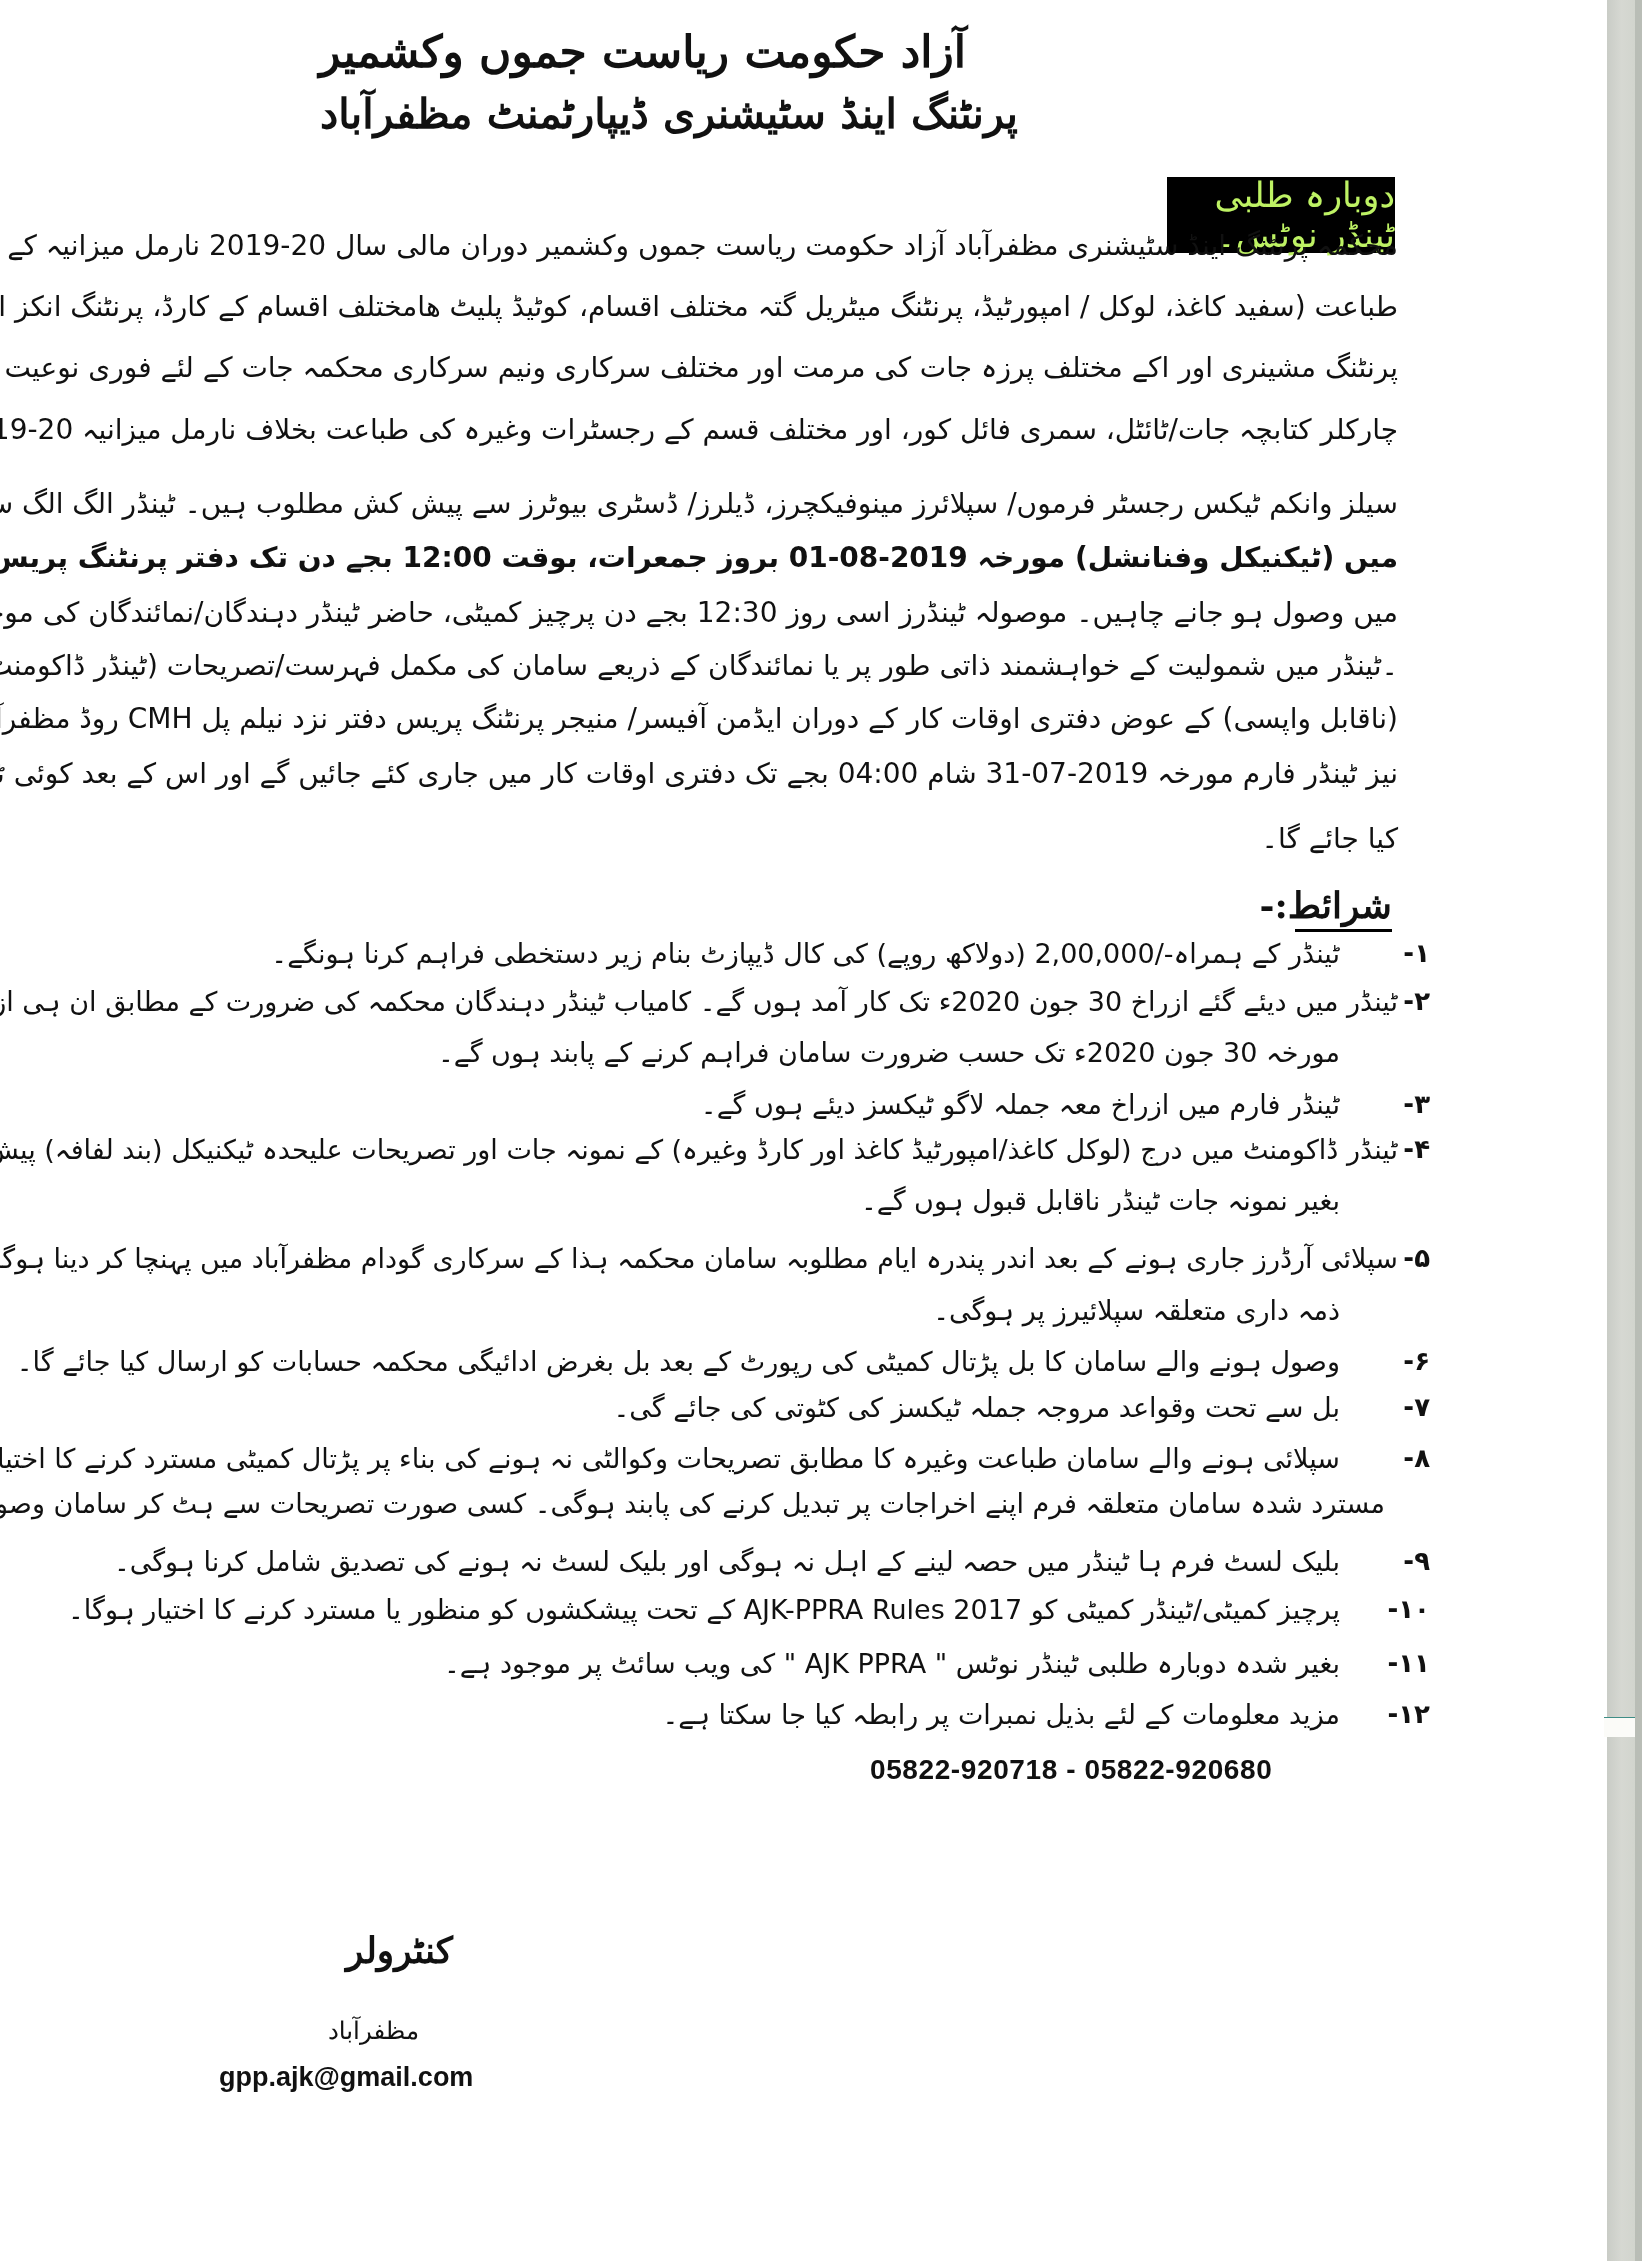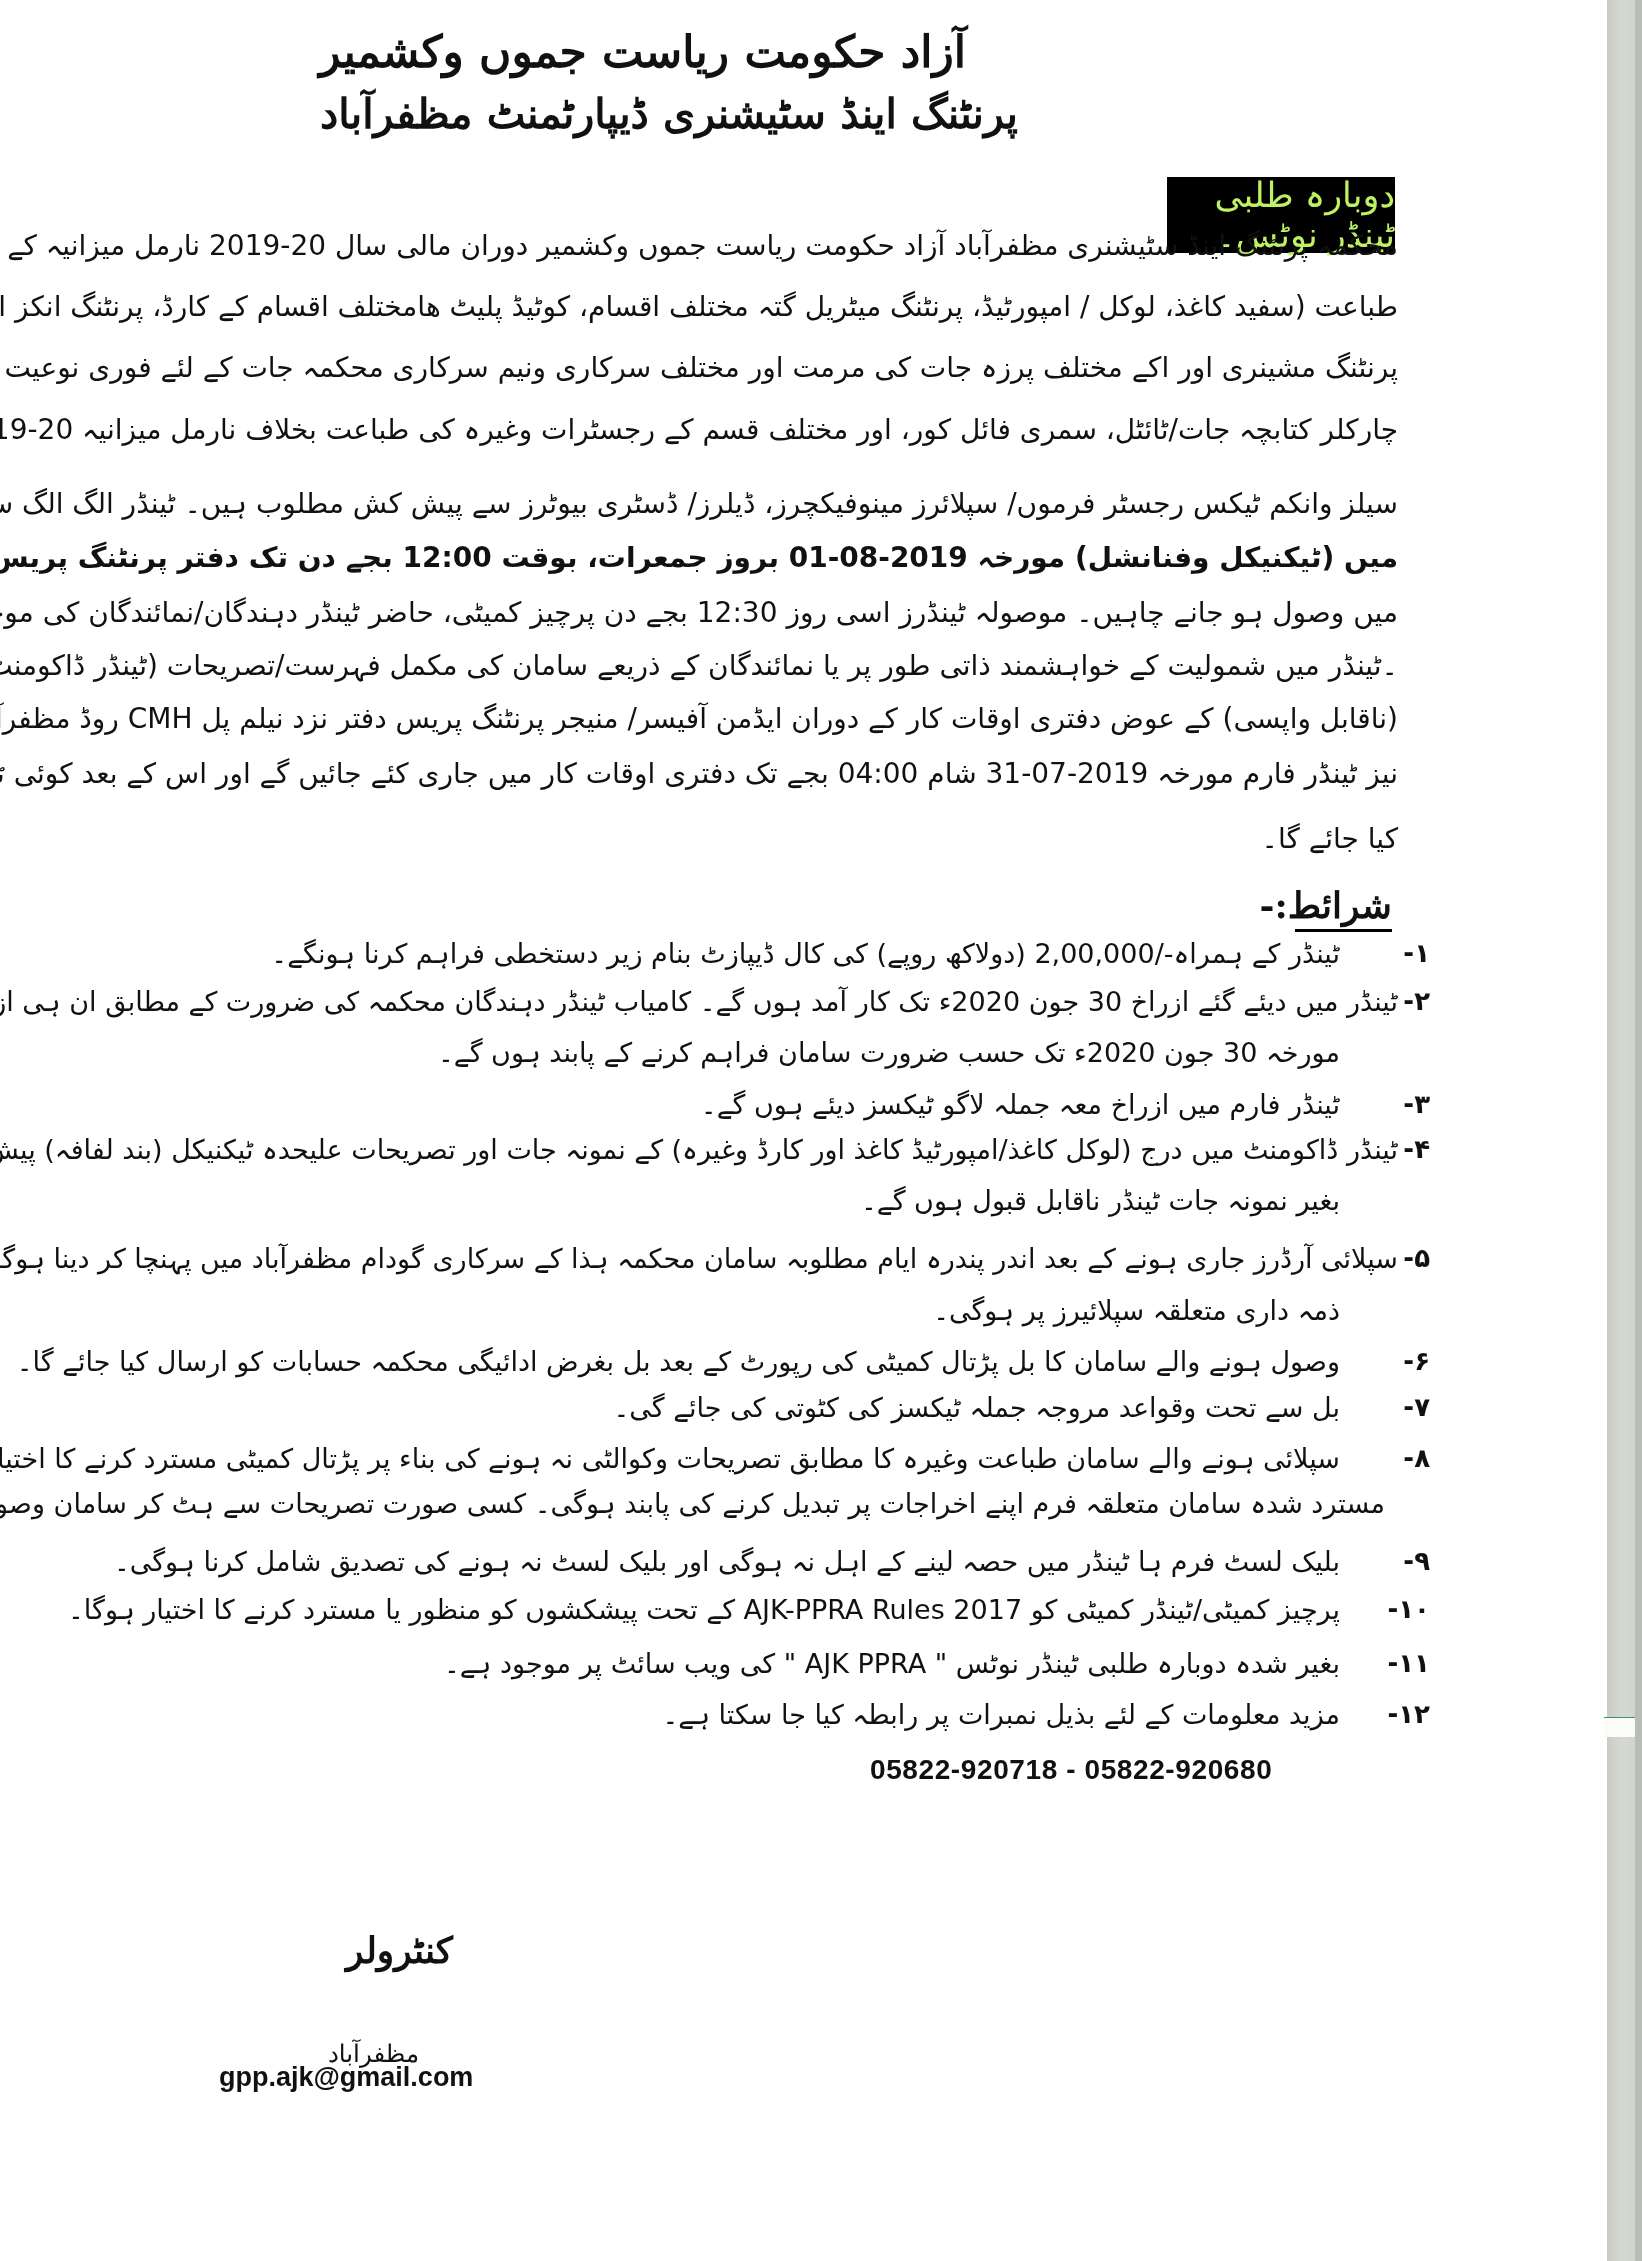--- a/index.html
+++ b/index.html
@@ -32,21 +32,21 @@
           direction:rtl; }
   .ctext { font-size:27px; right:290px; text-align:right; }
 
   .phones { position:absolute; top:1754px; left:870px; font-size:28px; font-weight:bold;
             font-family:"Liberation Sans", sans-serif; letter-spacing:0.6px; }
   .sig-title { position:absolute; top:1929px; left:303px; width:193px; text-align:center; font-size:36px;
                font-weight:bold; direction:rtl; font-family:"DejaVu Serif", serif; }
   .sig-dept { position:absolute; top:1984px; left:232px; width:283px; text-align:center; font-size:24.5px;
               direction:rtl; font-family:"DejaVu Serif", serif; }
   .sig-city { position:absolute; top:2016px; left:232px; width:283px; text-align:center; font-size:24.5px;
-              direction:rtl; font-family:"DejaVu Serif", serif;margin-top:23px; }
+              direction:rtl; font-family:"DejaVu Serif", serif; }
   .email { position:absolute; top:2062px; left:219px; font-size:27px; font-weight:bold;
            font-family:"Liberation Sans", sans-serif; }
 </style>
 </head>
 <body>
 
 <div class="page">
   <div class="scan-strip"></div>
   <div class="scan-strip-gap"></div>
   <div class="scan-edge"></div>

